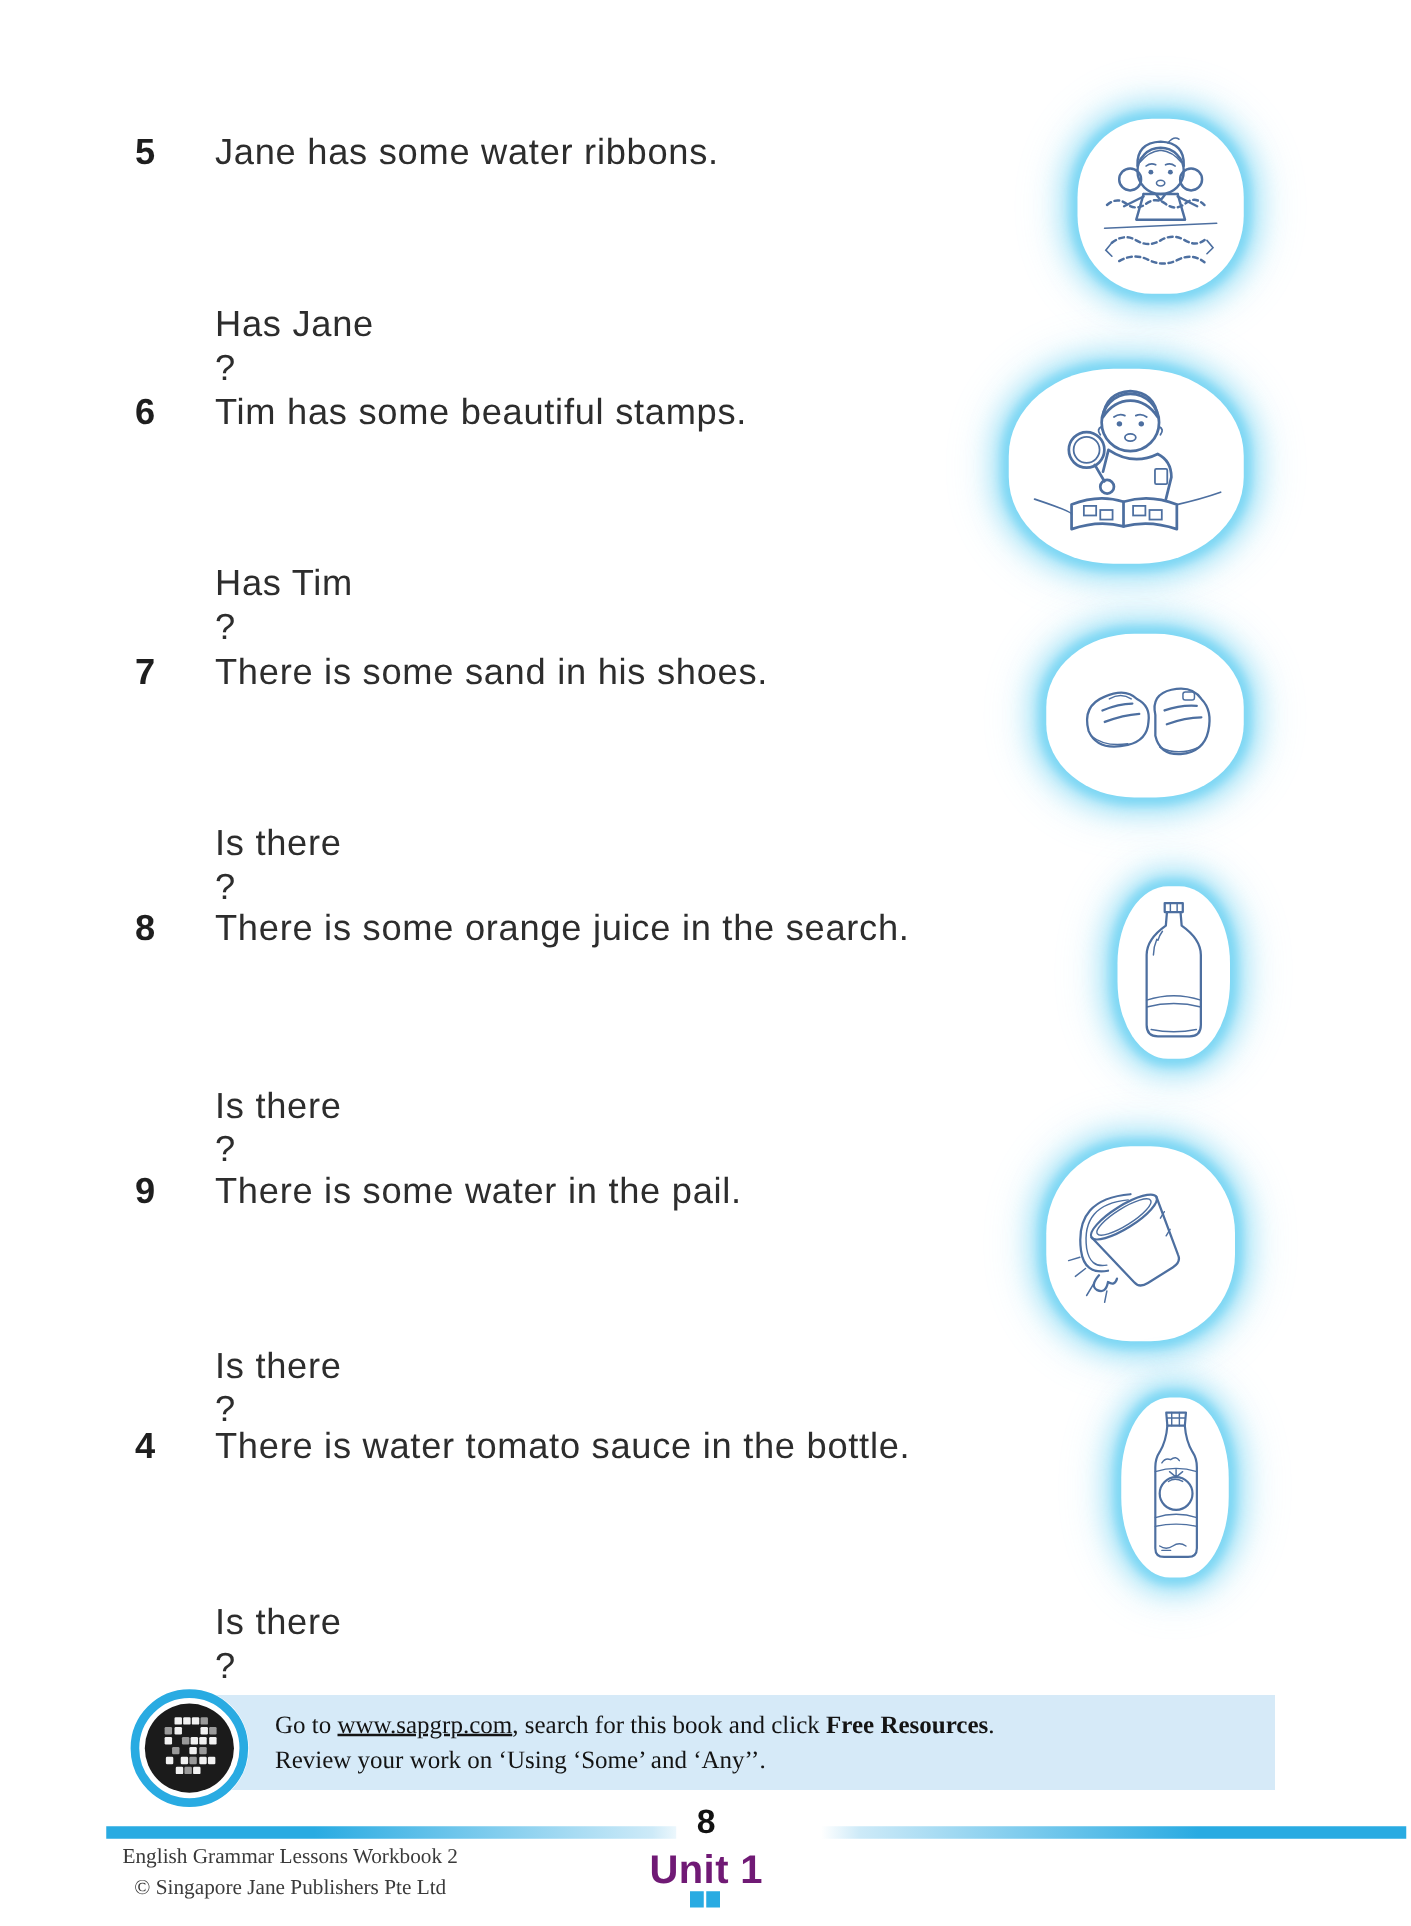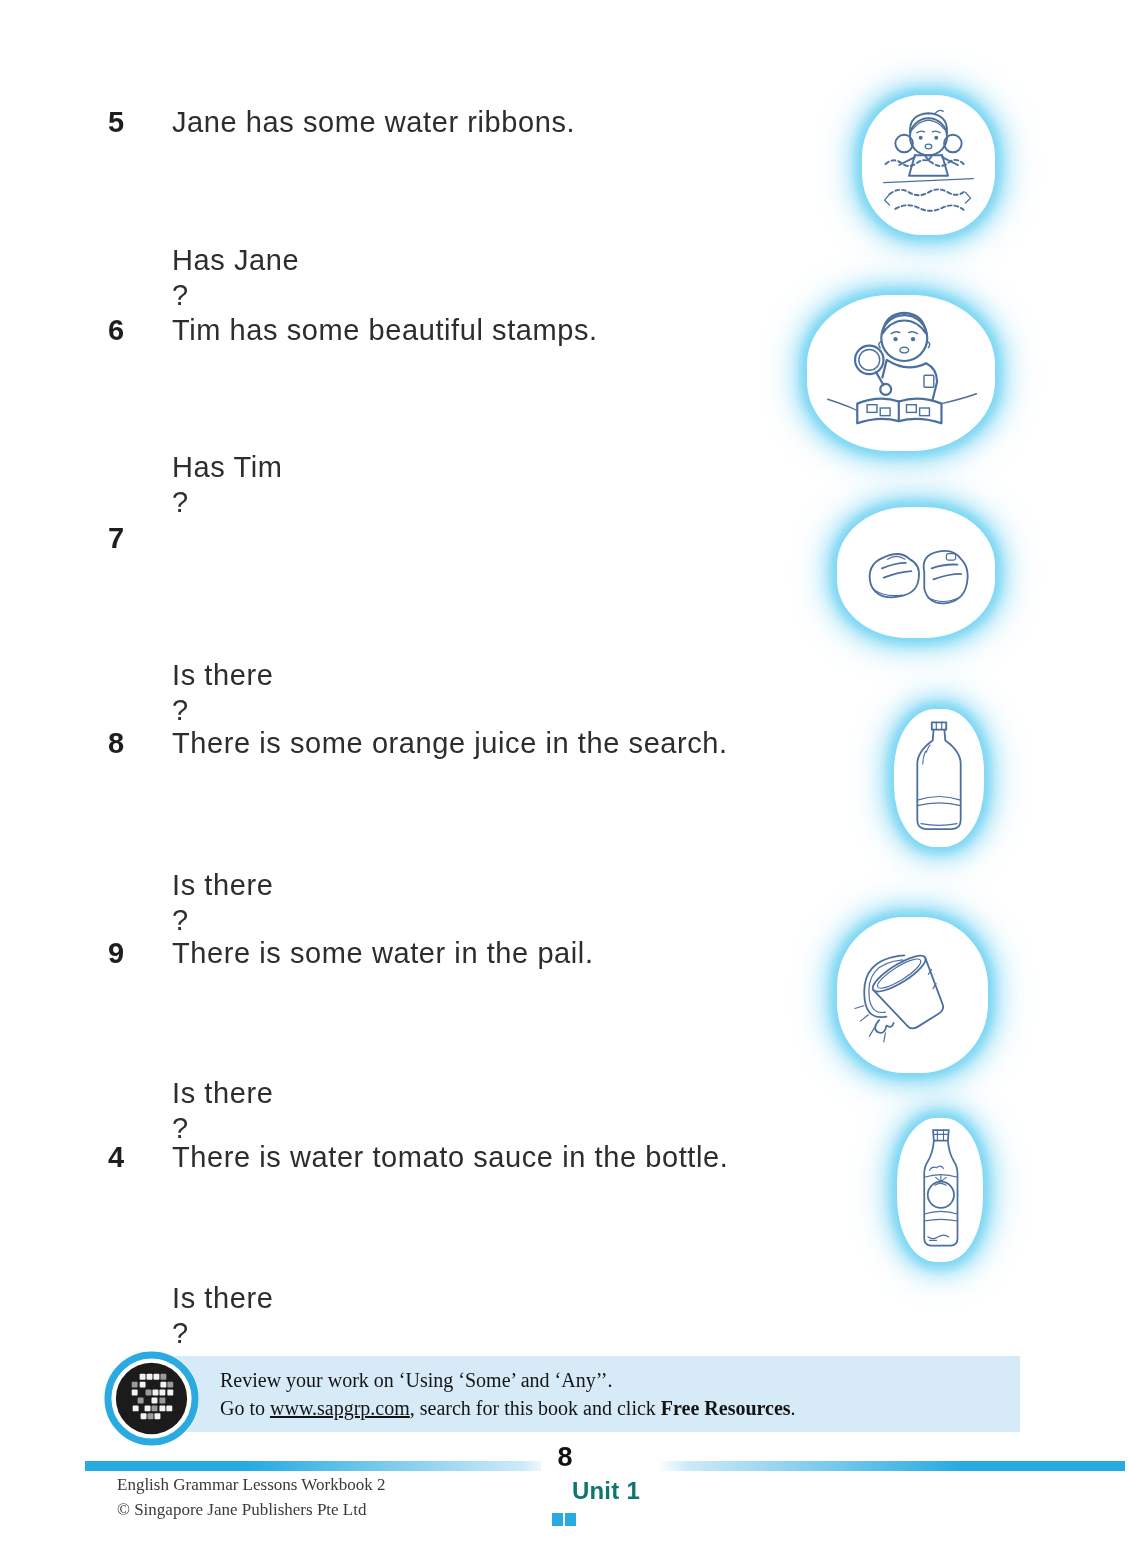--- a/index.html
+++ b/index.html
@@ -33,26 +33,26 @@
   .review-icon{position:absolute;left:102px;top:1349px;width:99px;height:99px;}
   .review-link{text-decoration:underline;color:#141414;cursor:pointer;}
   .bold{font-weight:bold;}
 
   
   .footer-bar{position:absolute;left:85px;top:1461px;width:1040px;height:10px;
       background:linear-gradient(to right,#29abe2 0%,#29abe2 16%,#cdeaf8 42%,#ffffff 45%,#ffffff 55%,#cdeaf8 58%,#29abe2 84%,#29abe2 100%);}
   .page-number{position:absolute;left:515px;top:1442px;width:100px;text-align:center;
       font-size:27px;font-weight:bold;color:#121212;}
   .page-number span{background:#fff;padding:0 16px;}
-  .unit-label{position:absolute;left:490px;top:1477px;width:150px;text-align:right;
-      font-size:24px;font-weight:bold;color:#0f766e;letter-spacing:.01em;}
+  .unit-label{position:absolute;left:490px;top:1477px;width:150px;text-align:center;
+      font-size:32px;font-weight:bold;color:#701a75;letter-spacing:.01em;}
   .unit-squares{position:absolute;left:552px;top:1513px;width:26px;display:flex;gap:2px;}
   .unit-squares i{display:block;width:11px;height:13px;background:#29abe2;}
-  .imprint{position:absolute;left:117px;top:1472px;font-family:"Liberation Serif",serif;
-      font-size:17px;color:#3a3a3a;line-height:25px;}
+  .imprint{position:absolute;left:98px;top:1472px;font-family:"Liberation Serif",serif;
+      font-size:17px;color:#3a3a3a;line-height:25px;text-align:center;}
 </style>
 </head>
 <body>
 
 <div class="page">
 
   <div class="num" style="top:106px">5</div>
   <div class="sentence" style="top:106px">Jane has some water ribbons.</div>
   <figure class="pic" style="left:870px;top:103px;width:117px;height:124px;margin:0">
     <svg viewBox="0 0 120 126">
@@ -108,20 +108,21 @@
       <path class="art-thin" d="M8,88 Q35,97 35,99 M112,92 Q130,88 144,83"></path>
     </svg>
   </figure>
   <div class="prompt-row" style="top:451px">
     <span class="prompt">Has Tim</span>
     <span class="blank"></span>
     <span class="qmark">?</span>
   </div>
 
   <div class="num" style="top:522px">7</div>
+  <div class="sentence" style="top:522px">There is some sand in his shoes.</div>
   <figure class="pic" style="left:845px;top:515px;width:142px;height:115px;margin:0">
     <svg viewBox="0 0 150 125">
       <path class="art" d="M26,76 Q20,54 40,46 Q58,38 68,48 Q80,54 78,68 Q77,84 60,88 Q34,94 26,76 Z"></path>
       <path class="art-thin" d="M28,80 Q40,90 60,87"></path>
       <path class="art" d="M38,58 Q52,52 64,52 M40,68 Q56,62 70,61"></path>
       <path class="art-thin" d="M44,48 Q54,42 63,48"></path>
       <path class="art" d="M84,62 Q80,44 98,40 Q116,36 124,48 Q134,58 130,76 Q126,94 106,96 Q88,97 84,80 Z"></path>
       <path class="art" d="M92,58 Q106,53 120,54 M94,70 Q110,64 124,64"></path>
       <path class="art-thin" d="M88,90 Q104,98 122,90"></path>
       <rect class="art-thin" x="108" y="42" width="10" height="7" rx="2"></rect>
@@ -188,22 +189,22 @@
       <path class="art-thin" d="M26,126 q6,4 12,0 q6,-4 12,0 M28,130 l8,0"></path>
     </svg>
   </figure>
   <div class="prompt-row" style="top:1282px">
     <span class="prompt">Is there</span>
     <span class="blank"></span>
     <span class="qmark">?</span>
   </div>
 
   <div class="review-box">
+    <div><span>Go to </span><span class="review-link">www.sapgrp.com</span><span>, search for this book and click </span><span class="bold">Free Resources</span><span>.</span></div>
     <div>Review your work on ‘Using ‘Some’ and ‘Any’’.</div>
-    <div><span>Go to </span><span class="review-link">www.sapgrp.com</span><span>, search for this book and click </span><span class="bold">Free Resources</span><span>.</span></div>
   </div>
   <div class="review-icon">
     <svg viewBox="0 0 100 100">
       <circle cx="50" cy="50" r="48" fill="#ffffff"></circle>
       <circle cx="50" cy="50" r="44" fill="#ffffff" stroke="#29abe2" stroke-width="7"></circle>
       <circle cx="50" cy="50" r="36" fill="#1b1b1b"></circle>
       <g>
         <rect x="38" y="25" width="6" height="6" rx="1" fill="#f2f2f2"></rect>
           <rect x="45" y="25" width="6" height="6" rx="1" fill="#f2f2f2"></rect>
           <rect x="52" y="25" width="6" height="6" rx="1" fill="#f2f2f2"></rect>

